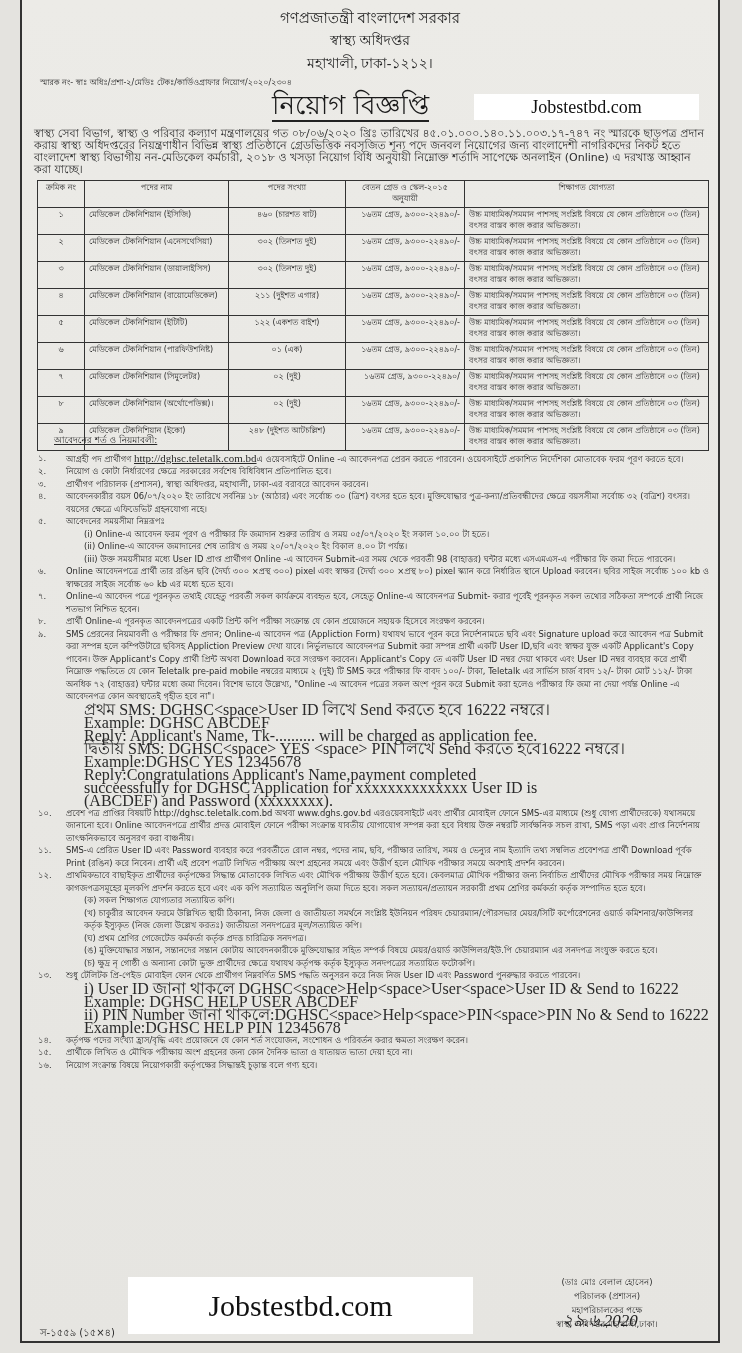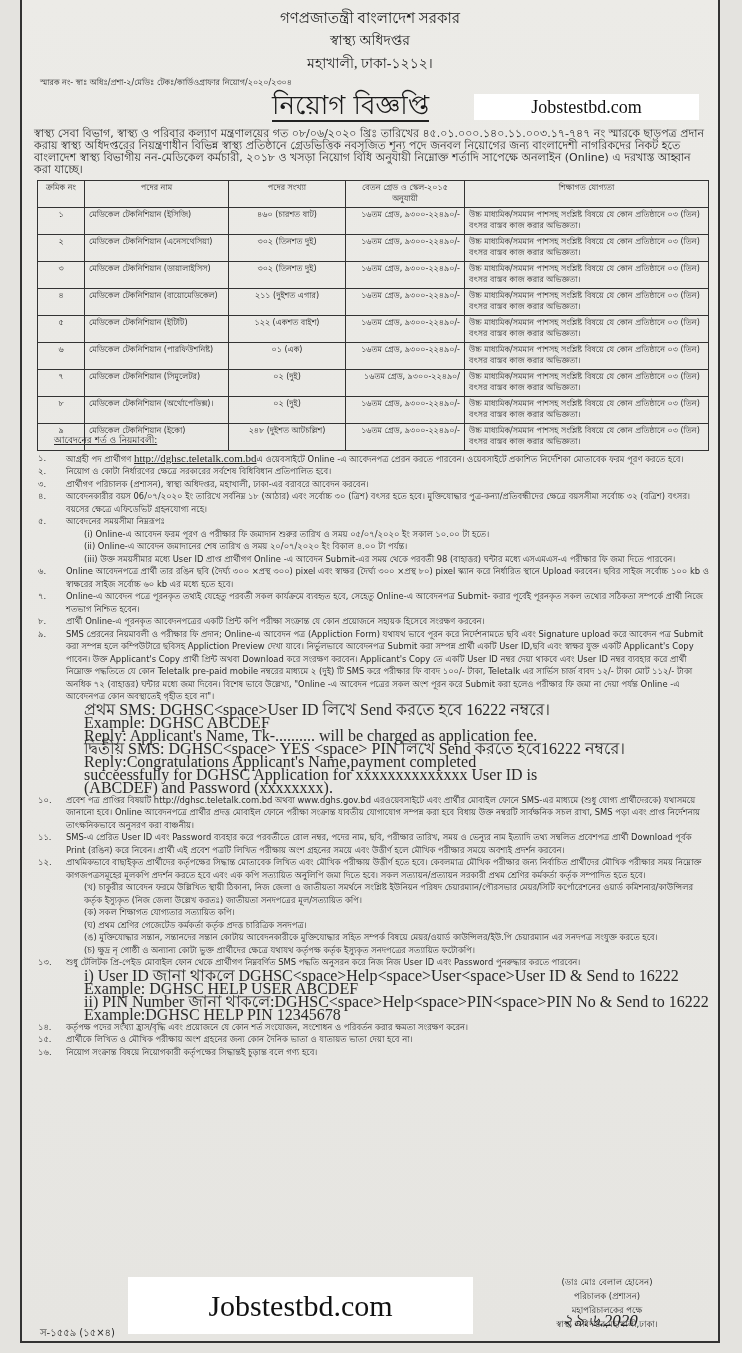--- a/index.html
+++ b/index.html
@@ -197,41 +197,42 @@
         <div class="item">
           <span class="num">৯.</span>
           <span class="txt">SMS প্রেরনের নিয়মাবলী ও পরীক্ষার ফি প্রদান; Online-এ আবেদন পত্র (Appliction Form) যথাযথ ভাবে পূরন করে নির্দেশনামতে ছবি এবং Signature upload করে আবেদন পত্র Submit করা সম্পন্ন হলে কম্পিউটারে ছবিসহ Appliction Preview দেখা যাবে। নির্ভুলভাবে আবেদনপত্র Submit করা সম্পন্ন প্রার্থী একটি User ID,ছবি এবং স্বাক্ষর যুক্ত একটি Applicant's Copy পাবেন। উক্ত Applicant's Copy প্রার্থী প্রিন্ট অথবা Download করে সংরক্ষণ করবেন। Applicant's Copy তে একটি User ID নম্বর দেয়া থাকবে এবং User ID নম্বর ব্যবহার করে প্রার্থী নিম্নোক্ত পদ্ধতিতে যে কোন Teletalk pre-paid mobile নম্বরের মাধ্যমে ২ (দুই) টি SMS করে পরীক্ষার ফি বাবদ ১০০/- টাকা, Teletalk এর সার্ভিস চার্জ বাবদ ১২/- টাকা মোট ১১২/- টাকা অনধিক ৭২ (বাহাত্তর) ঘন্টার মধ্যে জমা দিবেন। বিশেষ ভাবে উল্লেখ্য, "Online -এ আবেদন পত্রের সকল অংশ পূরন করে Submit করা হলেও পরীক্ষার ফি জমা না দেয়া পর্যন্ত Online -এ আবেদনপত্র কোন অবস্থাতেই গৃহীত হবে না"।</span>
         </div>
       </div>
     <div id="sms-lines">
         <div class="mono-en">প্রথম SMS: DGHSC&lt;space&gt;User ID লিখে Send করতে হবে 16222 নম্বরে।</div>
         <div class="mono-en">Example: DGHSC ABCDEF</div>
         <div class="mono-en">Reply: Applicant's Name, Tk-.......... will be charged as application fee.</div>
         <div class="mono-en">দ্বিতীয় SMS: DGHSC&lt;space&gt; YES &lt;space&gt; PIN লিখে Send করতে হবে16222 নম্বরে।</div>
+        <div class="mono-en">Example:DGHSC YES 12345678</div>
         <div class="mono-en">Reply:Congratulations Applicant's Name,payment completed</div>
         <div class="mono-en">succeessfully for DGHSC Application for xxxxxxxxxxxxxx User ID is</div>
         <div class="mono-en">(ABCDEF) and Password (xxxxxxxx).</div>
       </div>
     <div id="terms-list-3">
         <div class="item">
           <span class="num">১০.</span>
           <span class="txt">প্রবেশ পত্র প্রাপ্তির বিষয়টি http://dghsc.teletalk.com.bd অথবা www.dghs.gov.bd এরওয়েবসাইটে এবং প্রার্থীর মোবাইল ফোনে SMS-এর মাধ্যমে (শুধু যোগ্য প্রার্থীদেরকে) যথাসময়ে জানানো হবে। Online আবেদনপত্রে প্রার্থীর প্রদত্ত মোবাইল ফোনে পরীক্ষা সংক্রান্ত যাবতীয় যোগাযোগ সম্পন্ন করা হবে বিধায় উক্ত নম্বরটি সার্বক্ষনিক সচল রাখা, SMS পড়া এবং প্রাপ্ত নির্দেশনায় তাৎক্ষনিকভাবে অনুসরণ করা বাঞ্চনীয়।</span>
         </div>
         <div class="item">
           <span class="num">১১.</span>
           <span class="txt">SMS-এ প্রেরিত User ID এবং Password ব্যবহার করে পরবর্তীতে রোল নম্বর, পদের নাম, ছবি, পরীক্ষার তারিখ, সময় ও ভেন্যুর নাম ইত্যাদি তথ্য সম্বলিত প্রবেশপত্র প্রার্থী Download পূর্বক Print (রঙিন) করে নিবেন। প্রার্থী এই প্রবেশ পত্রটি লিখিত পরীক্ষায় অংশ গ্রহনের সময়ে এবং উত্তীর্ণ হলে মৌখিক পরীক্ষার সময়ে অবশ্যই প্রদর্শন করবেন।</span>
         </div>
         <div class="item">
           <span class="num">১২.</span>
           <span class="txt">প্রাথমিকভাবে বাছাইকৃত প্রার্থীদের কর্তৃপক্ষের সিদ্ধান্ত মোতাবেক লিখিত এবং মৌখিক পরীক্ষায় উত্তীর্ণ হতে হবে। কেবলমাত্র মৌখিক পরীক্ষার জন্য নির্বাচিত প্রার্থীদের মৌখিক পরীক্ষার সময় নিম্নোক্ত কাগজপত্রসমূহের মূলকপি প্রদর্শন করতে হবে এবং এক কপি সত্যায়িত অনুলিপি জমা দিতে হবে। সকল সত্যায়ন/প্রত্যায়ন সরকারী প্রথম শ্রেণির কর্মকর্তা কর্তৃক সম্পাদিত হতে হবে।</span>
         </div>
       </div>
     <div id="item12-sub">
+        <div class="sub">(ক) সকল শিক্ষাগত যোগ্যতার সত্যায়িত কপি।</div>
         <div class="sub">(খ) চাকুরীর আবেদন ফরমে উল্লিখিত স্থায়ী ঠিকানা, নিজ জেলা ও জাতীয়তা সমর্থনে সংশ্লিষ্ট ইউনিয়ন পরিষদ চেয়ারম্যান/পৌরসভার মেয়র/সিটি কর্পোরেশনের ওয়ার্ড কমিশনার/কাউন্সিলর কর্তৃক ইস্যুকৃত (নিজ জেলা উল্লেখ করতঃ) জাতীয়তা সনদপত্রের মূল/সত্যায়িত কপি।</div>
-        <div class="sub">(ক) সকল শিক্ষাগত যোগ্যতার সত্যায়িত কপি।</div>
         <div class="sub">(ঘ) প্রথম শ্রেণির গেজেটেড কর্মকর্তা কর্তৃক প্রদত্ত চারিত্রিক সনদপত্র।</div>
         <div class="sub">(ঙ) মুক্তিযোদ্ধার সন্তান, সন্তানদের সন্তান কোটায় আবেদনকারীকে মুক্তিযোদ্ধার সহিত সম্পর্ক বিষয়ে মেয়র/ওয়ার্ড কাউন্সিলর/ইউ.পি চেয়ারম্যান এর সনদপত্র সংযুক্ত করতে হবে।</div>
         <div class="sub">(চ) ক্ষুদ্র নৃ গোষ্ঠী ও অন্যান্য কোটা ভুক্ত প্রার্থীদের ক্ষেত্রে যথাযথ কর্তৃপক্ষ কর্তৃক ইস্যুকৃত সনদপত্রের সত্যায়িত ফটোকপি।</div>
       </div>
     <div class="item">
       <span class="num">১৩.</span>
       <span class="txt">শুধু টেলিটক প্রি-পেইড মোবাইল ফোন থেকে প্রার্থীগণ নিম্নবর্ণিত SMS পদ্ধতি অনুসরন করে নিজ নিজ User ID এবং Password পুনরুদ্ধার করতে পারবেন।</span>
     </div>
     <div id="item13-sub">
         <div class="mono-en">i) User ID জানা থাকলে DGHSC&lt;space&gt;Help&lt;space&gt;User&lt;space&gt;User ID &amp; Send to 16222</div>

